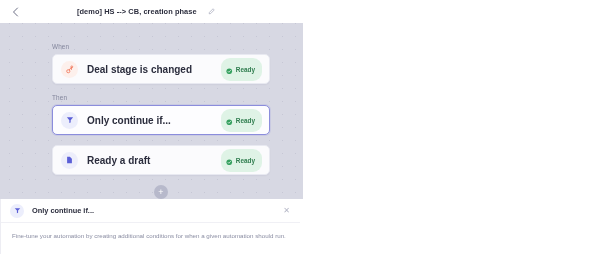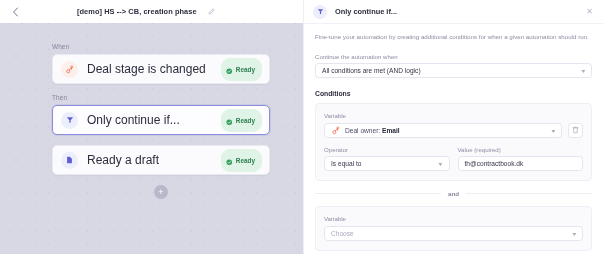--- a/index.html
+++ b/index.html
@@ -2,21 +2,21 @@
 <html><head>
 <meta charset="utf-8">
 <style>
   * { box-sizing: border-box; margin: 0; padding: 0; }
   html, body {
     width: 603px; height: 254px;
     font-family: "Liberation Sans", sans-serif;
     background: #ffffff;
     overflow: hidden;
   }
-  .app { position: relative; width: 603px; height: 254px; display: flex; }
+  .app { position: relative; width: 603px; height: 254px; display: flex; flex-direction: column; }
 
   
   .canvas {
     position: relative;
     width: 303px; height: 254px;
     background-color: #d7d8e3;
     background-image: radial-gradient(circle, #c6c7d5 0.9px, transparent 1px);
     background-size: 13px 13px;
     background-position: 3px 4px;
   }
@@ -62,21 +62,21 @@
   }
   .node-ico {
     width: 17px; height: 17px; border-radius: 50%;
     background: #f2f2f8; flex: 0 0 auto;
     display: flex; align-items: center; justify-content: center;
     margin-right: 9px;
   }
   .node-ico.hs { background: #fdf0ec; }
   .node-ico.filter { background: #eceefc; }
   .node-ico.doc { background: #edeefb; }
-  .node-title { font-size: 12px; font-weight: 400; color: #2b2d3d; flex: 1 1 auto; }
+  .node-title { font-size: 10px; font-weight: 700; color: #2b2d3d; flex: 1 1 auto; }
   .badge {
     display: flex; align-items: center; gap: 3px;
     background: #dff3e6; border-radius: 9px;
     padding: 2.5px 7px 2.5px 5px;
   }
   .badge-txt { font-size: 6.4px; color: #2f7d4e; font-weight: 600; }
 
   .add-btn {
     width: 14px; height: 14px; border-radius: 50%;
     background: #b7b9cb; color: #fff;

